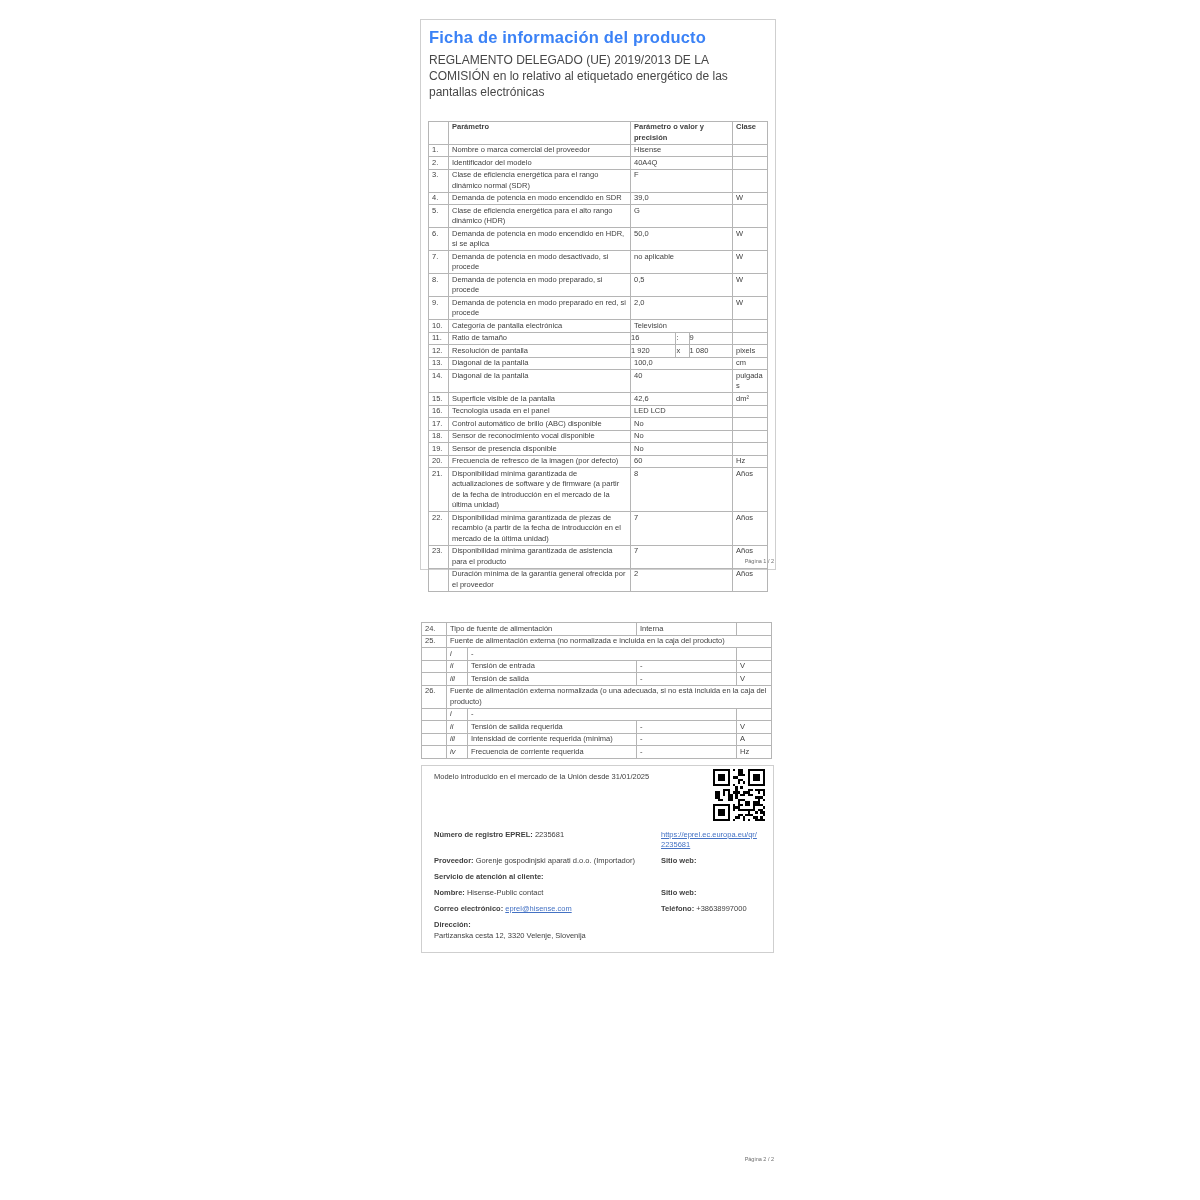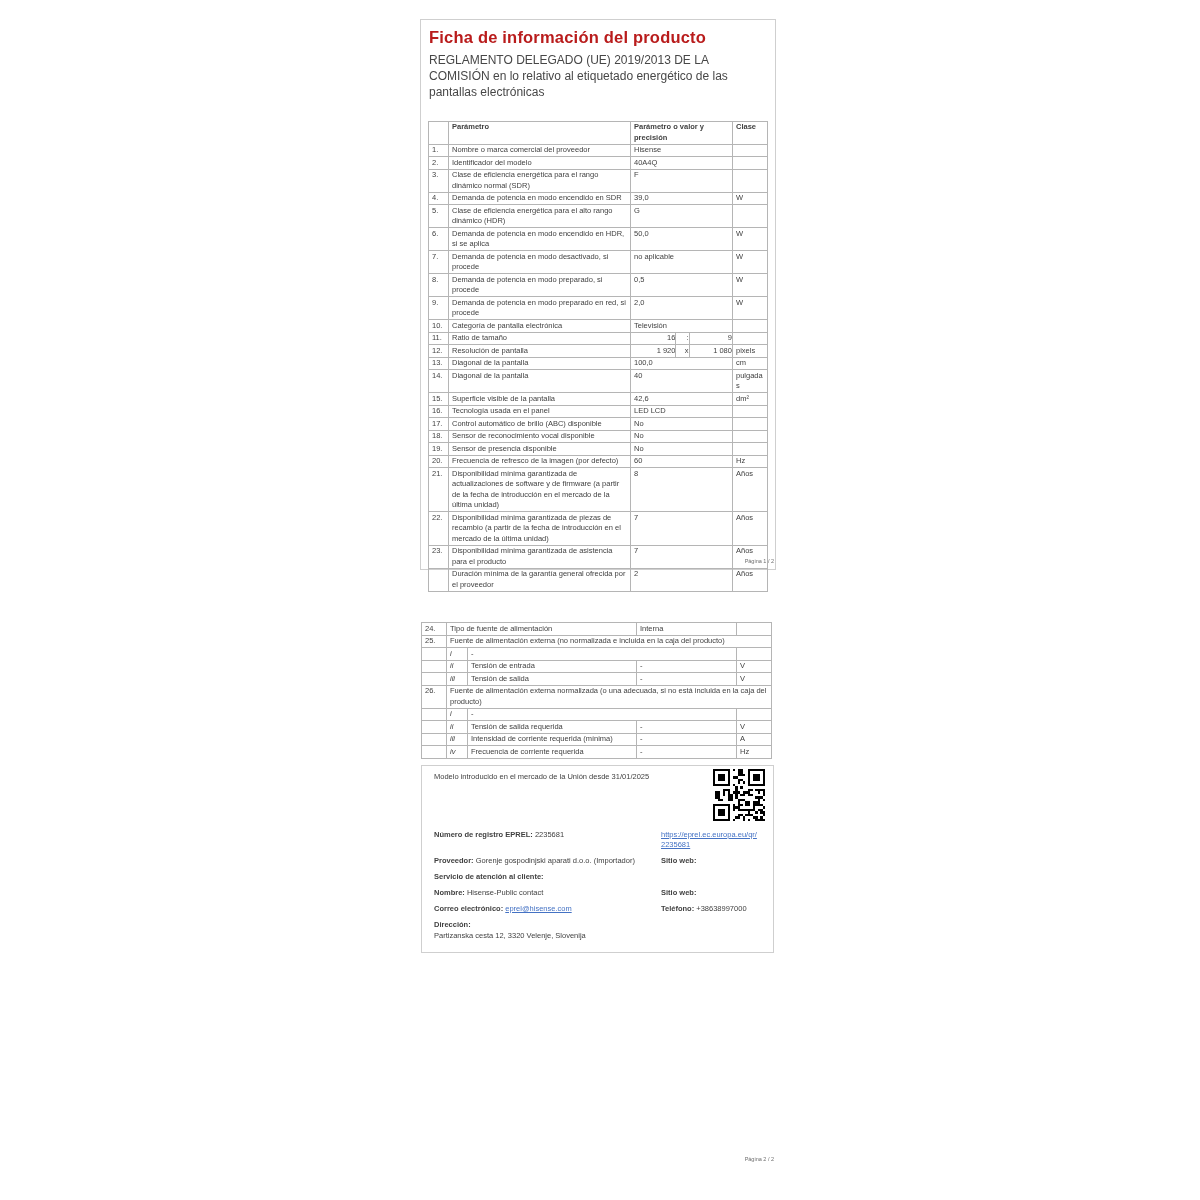--- a/index.html
+++ b/index.html
@@ -1,33 +1,33 @@
 <!DOCTYPE html>
 <html lang="es"><head>
 <meta charset="utf-8">
 <style>
   *{margin:0;padding:0;box-sizing:border-box}
   html,body{background:#ffffff}
   body{width:1200px;height:1200px;position:relative;font-family:"Liberation Sans",sans-serif;color:#3f3f3f;-webkit-font-smoothing:antialiased}
 
   
   .page1{position:absolute;left:420px;top:19px;width:356px;height:551px;border:1px solid #cfcfcf;padding:6px 7px;background:#fff}
-  .doc-title{font-size:16.5px;font-weight:bold;color:#b91c1c;margin:2px 0 5px 1px;letter-spacing:.2px}
+  .doc-title{font-size:16.5px;font-weight:bold;color:#3b82f6;margin:2px 0 5px 1px;letter-spacing:.2px}
   .doc-subtitle{font-size:12px;line-height:1.35;color:#474747;margin:0 0 20px 1px;max-width:342px}
 
   table.ptable{border-collapse:collapse;width:100%;table-layout:fixed}
   .ptable td,.ptable th{border:1px solid #b5b5b5;font-size:7.5px;line-height:10.5px;padding:.5px 3px;vertical-align:top;text-align:left;overflow-wrap:anywhere}
   .ptable th{font-weight:bold}
   .num{text-align:center;padding-left:1px;padding-right:2px}
   .sub{font-style:italic;text-align:left}
   .ar{text-align:right}
   .ac{text-align:center}
   .split{padding:0 !important}
   .split .sp{display:flex;width:100%}
-  .split .sp span{display:block;text-align:right;line-height:10.5px;padding:.5px 0}
+  .split .sp span{display:block;text-align:left;line-height:10.5px;padding:.5px 0}
   .split .sp span:nth-child(1){width:44%}
   .split .sp span:nth-child(2){width:14%;border-left:1px solid #b5b5b5;border-right:1px solid #b5b5b5}
   .split .sp span:nth-child(3){width:42%}
 
   .pfooter{position:absolute;left:420px;width:354px;text-align:right;font-size:5.5px;color:#6e6e6e}
   #footer1{top:558px}
   #footer2{top:1156px}
 
   
   .p2table{position:absolute;left:421px;top:622px;width:351px}

